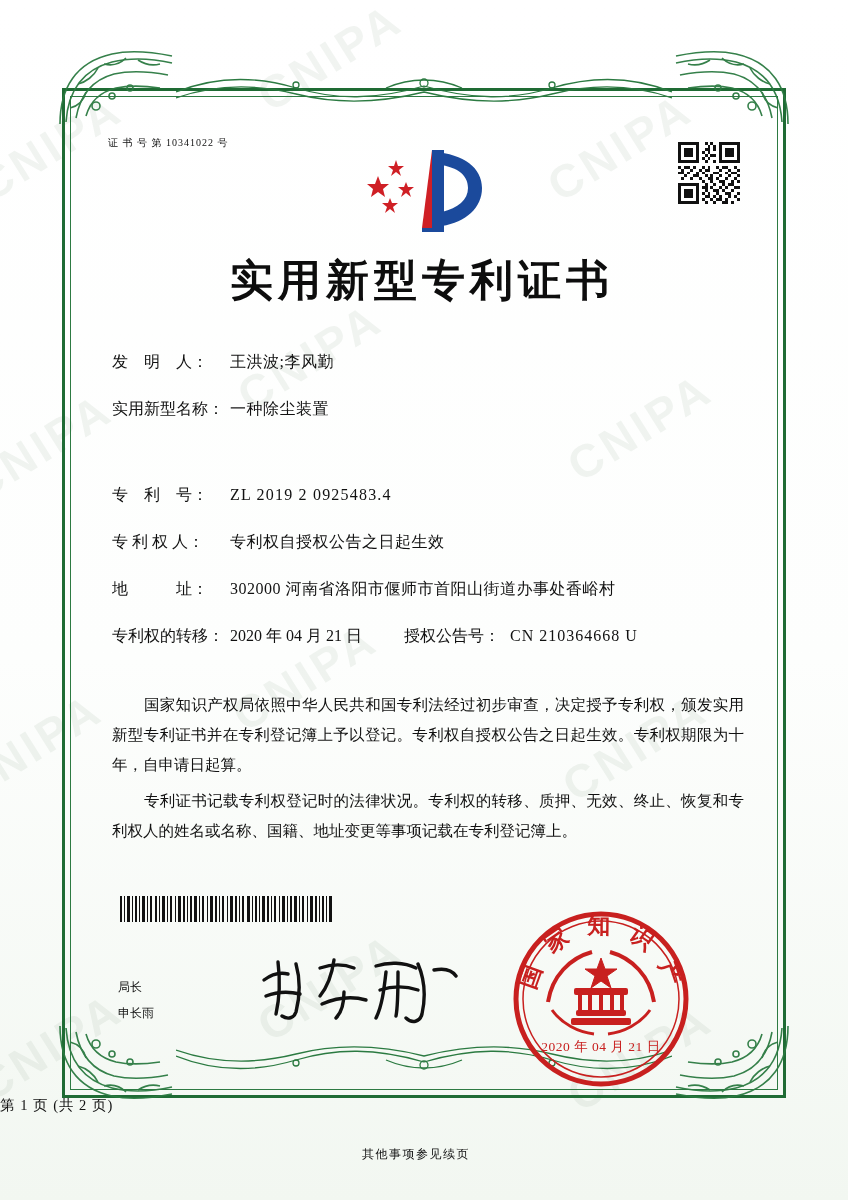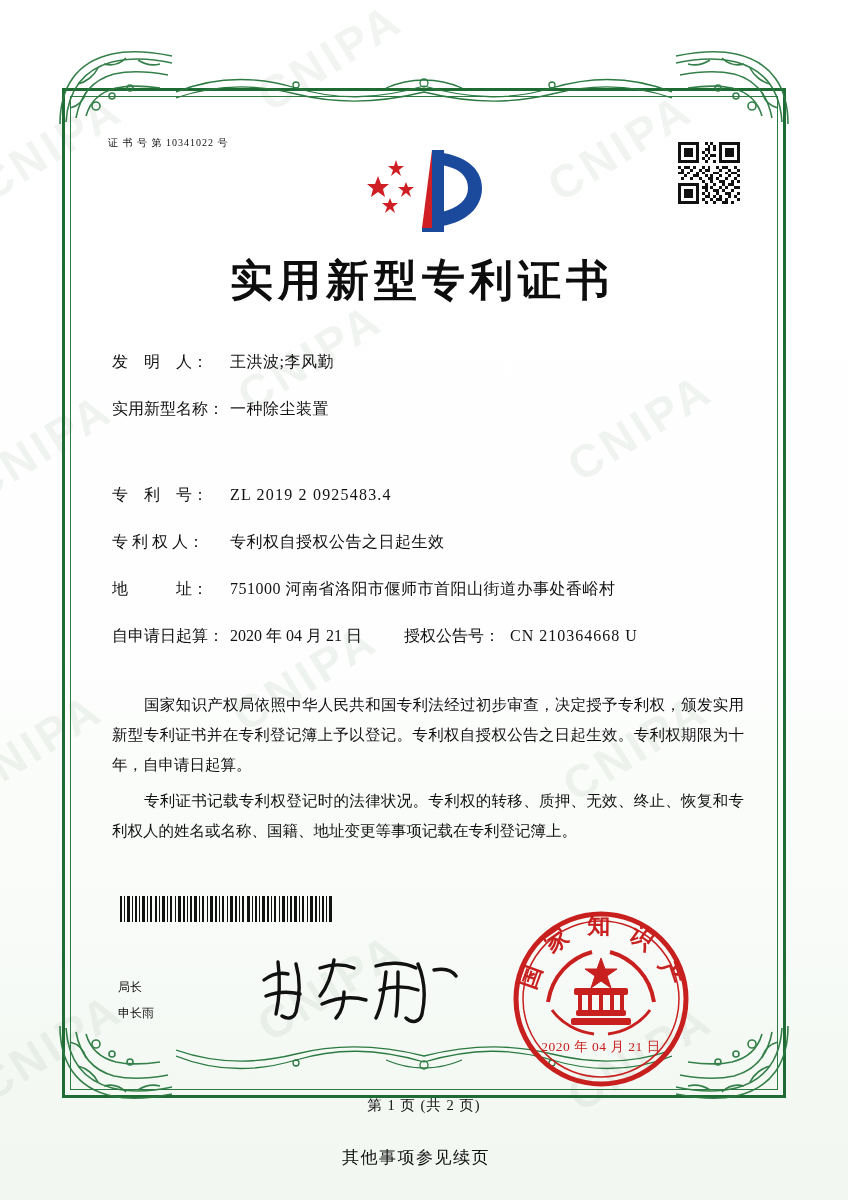--- a/index.html
+++ b/index.html
@@ -227,31 +227,30 @@
     font-size: 13.5px;
     color: #c8201f;
     letter-spacing: 0.5px;
     font-family: "Liberation Serif", serif;
   }
 
   .page-num {
     position: absolute;
     left: 0; right: 0;
     top: 1096px;
-    text-align: center;
     font-size: 14.5px;
     color: #111;
     letter-spacing: 1px;
   }
   .footnote {
     position: absolute;
     left: 0; right: 16px;
     top: 1146px;
     text-align: center;
-    font-size: 17px;
+    font-size: 12px;
     color: #111;
     letter-spacing: 1.5px;
   }
 </style>
 </head>
 <body>
 
 <div class="page">
 
   <div class="watermarks">
@@ -492,24 +491,24 @@
     <div class="row">
       <span class="lbl">专　利　号：</span>
       <span class="val mono">ZL 2019 2 0925483.4</span>
     </div>
     <div class="row">
       <span class="lbl">专 利 权 人：</span>
       <span class="val">专利权自授权公告之日起生效</span>
     </div>
     <div class="row">
       <span class="lbl">地　　　址：</span>
-      <span class="val">751000 河南省洛阳市偃师市首阳山街道办事处香峪村</span>
+      <span class="val">302000 河南省洛阳市偃师市首阳山街道办事处香峪村</span>
     </div>
     <div class="row dual">
-      <span class="lbl">自申请日起算：</span>
+      <span class="lbl">专利权的转移：</span>
       <span>2020 年 04 月 21 日</span>
       <span class="val2-label">授权公告号：</span>
       <span class="val2">CN 210364668 U</span>
     </div>
   </div>
 
   <div class="paras">
     <p>国家知识产权局依照中华人民共和国专利法经过初步审查，决定授予专利权，颁发实用新型专利证书并在专利登记簿上予以登记。专利权自授权公告之日起生效。专利权期限为十年，自申请日起算。</p>
     <p>专利证书记载专利权登记时的法律状况。专利权的转移、质押、无效、终止、恢复和专利权人的姓名或名称、国籍、地址变更等事项记载在专利登记簿上。</p>
   </div>

